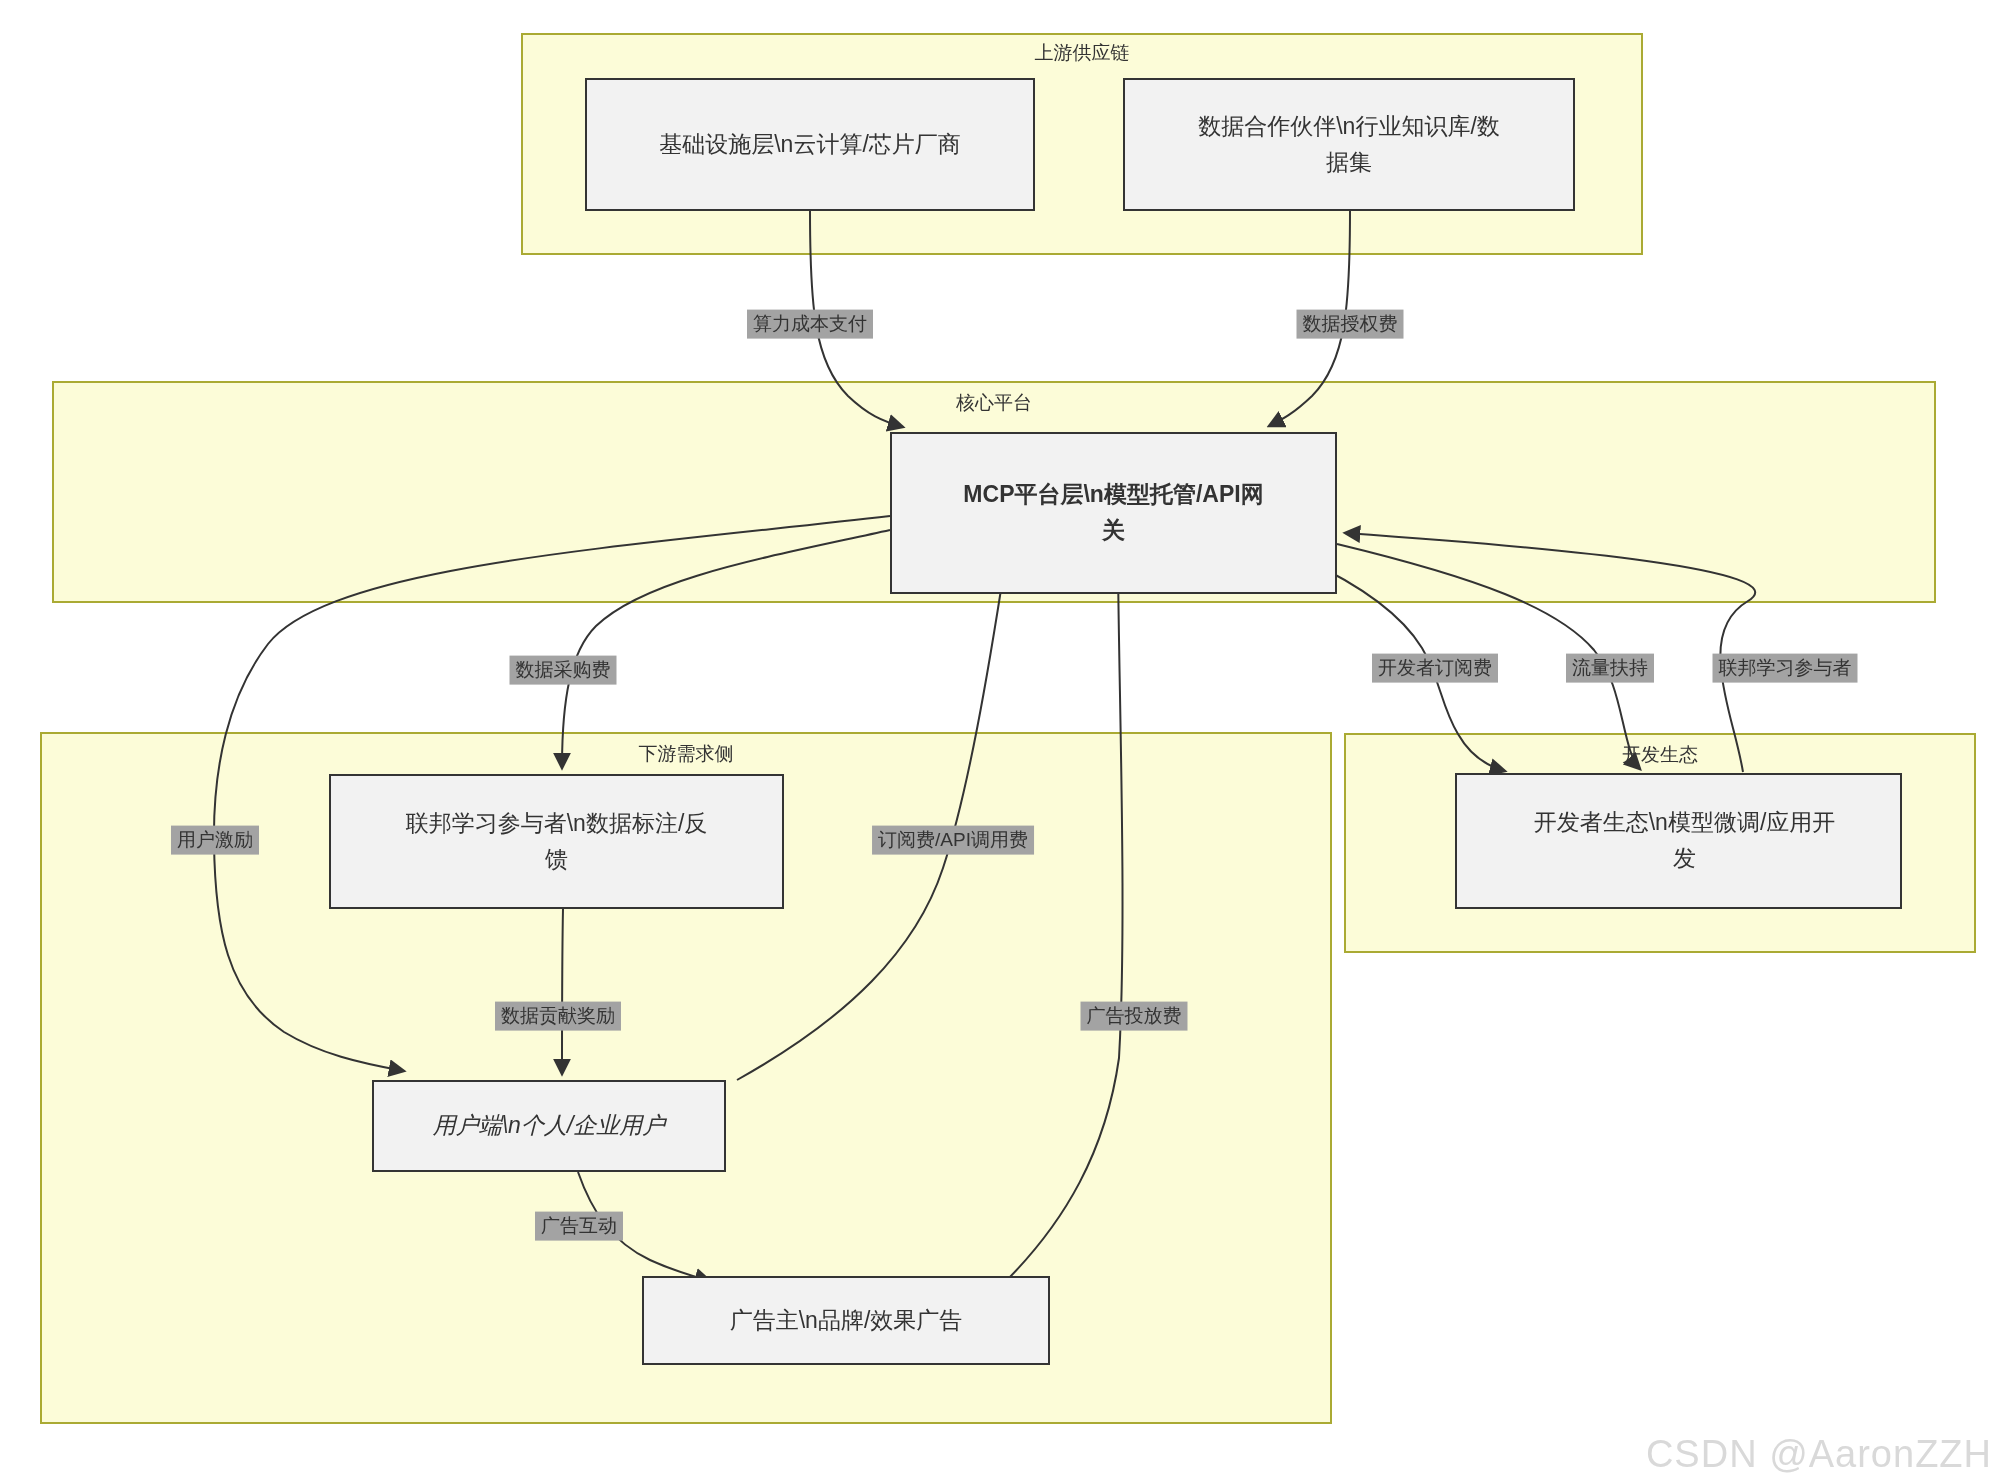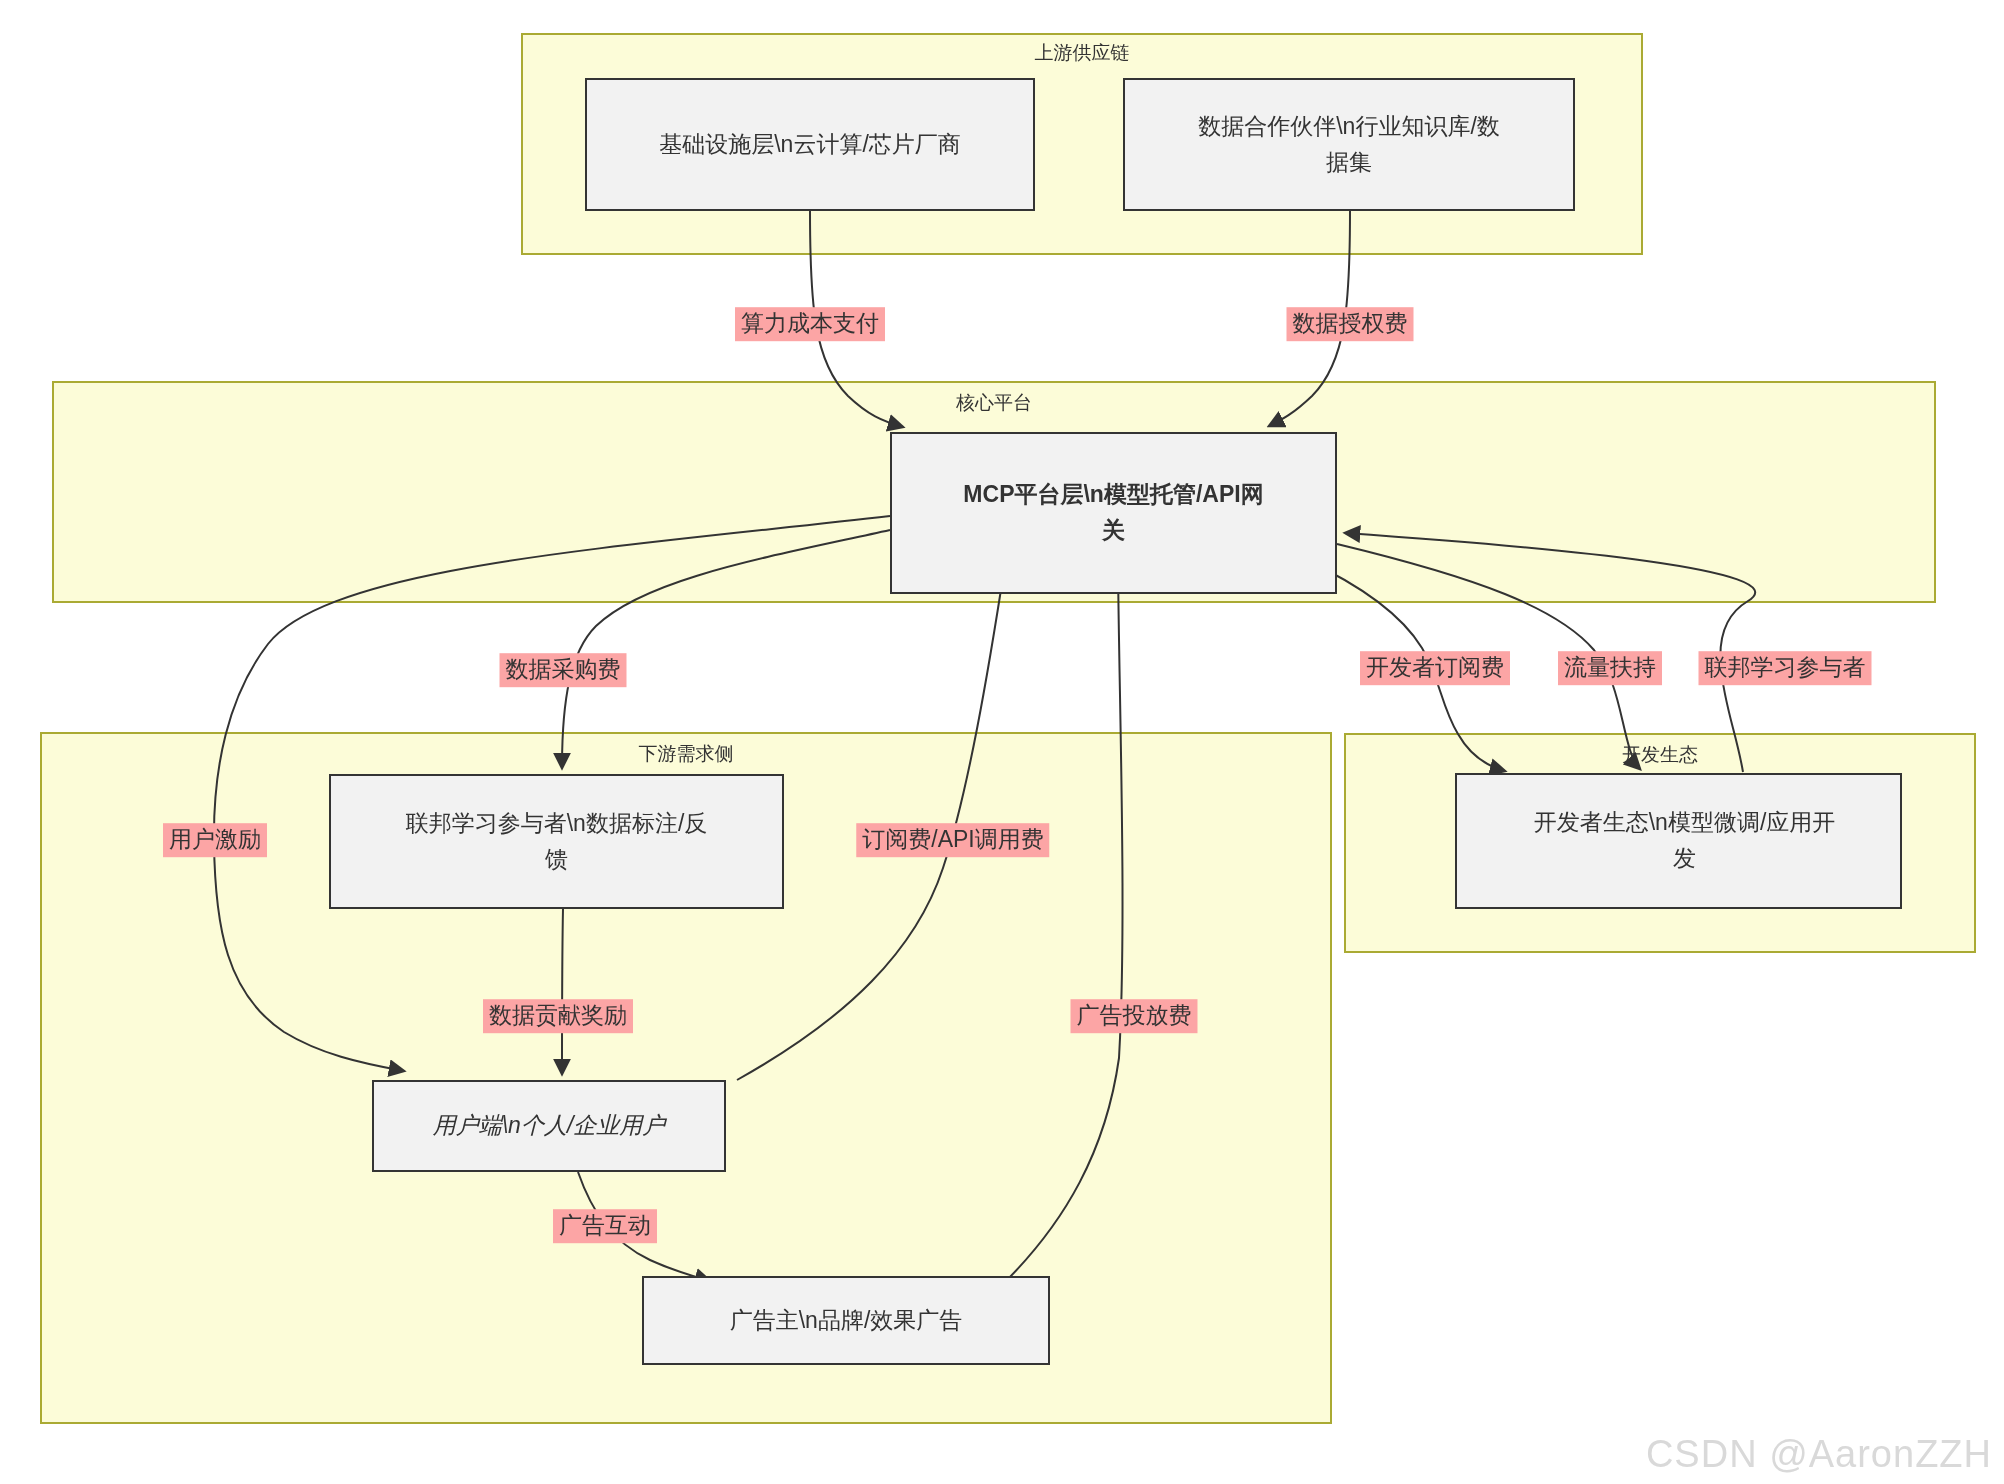--- a/index.html
+++ b/index.html
@@ -16,21 +16,21 @@
     font-size:19px;color:#333333;z-index:2;
   }
   .node{
     position:absolute;background:#f2f2f2;border:2px solid #343434;
     box-sizing:border-box;display:flex;align-items:center;justify-content:center;
     text-align:center;font-size:23px;line-height:1.55;color:#333333;z-index:4;
   }
   .edges{position:absolute;left:0;top:0;z-index:2;}
   .edge-label{
     position:absolute;transform:translate(-50%,-50%);
-    background:#fca5a5;color:#333333;font-size:23px;line-height:1.2;
+    background:#a3a3a3;color:#333333;font-size:19px;line-height:1.2;
     padding:3px 6px;white-space:nowrap;z-index:3;
   }
   .watermark{
     position:absolute;right:12px;bottom:8px;font-size:38px;letter-spacing:1px;
     color:#d9d9d9;text-shadow:1px 1px 1px rgba(255,255,255,0.9);z-index:5;
   }
 </style>
 </head>
 <body>
 
@@ -88,21 +88,21 @@
   <div class="node" style="left:1455px;top:773px;width:447px;height:136px;padding-left:12px;">
     <div style="width:312px;">开发者生态\n模型微调/应用开发</div>
   </div>
 
   <div class="edge-label" style="left:810px;top:324px;">算力成本支付</div>
   <div class="edge-label" style="left:1350px;top:324px;">数据授权费</div>
   <div class="edge-label" style="left:563px;top:670px;">数据采购费</div>
   <div class="edge-label" style="left:215px;top:840px;">用户激励</div>
   <div class="edge-label" style="left:558px;top:1016px;">数据贡献奖励</div>
   <div class="edge-label" style="left:953px;top:840px;">订阅费/API调用费</div>
-  <div class="edge-label" style="left:605px;top:1226px;">广告互动</div>
+  <div class="edge-label" style="left:579px;top:1226px;">广告互动</div>
   <div class="edge-label" style="left:1134px;top:1016px;">广告投放费</div>
   <div class="edge-label" style="left:1435px;top:668px;">开发者订阅费</div>
   <div class="edge-label" style="left:1610px;top:668px;">流量扶持</div>
   <div class="edge-label" style="left:1785px;top:668px;">联邦学习参与者</div>
 
   <div class="watermark">CSDN @AaronZZH</div>
 
 </div>
 
 </body></html>

